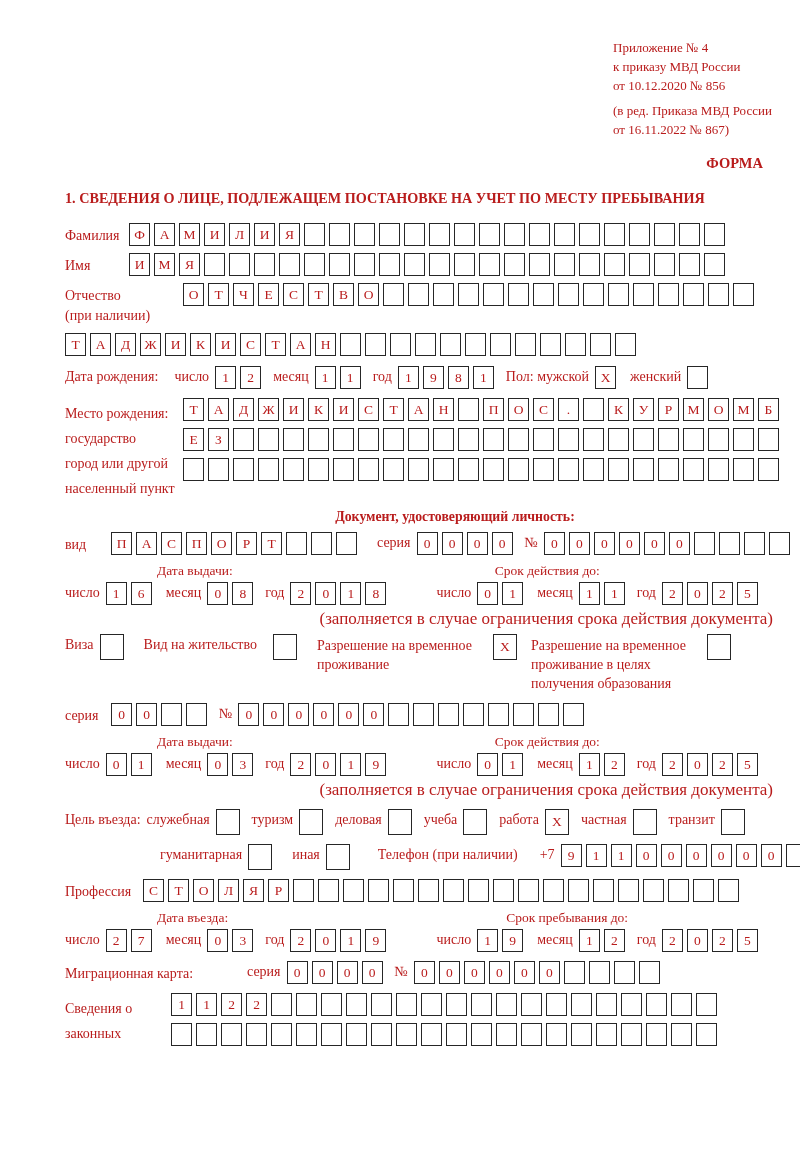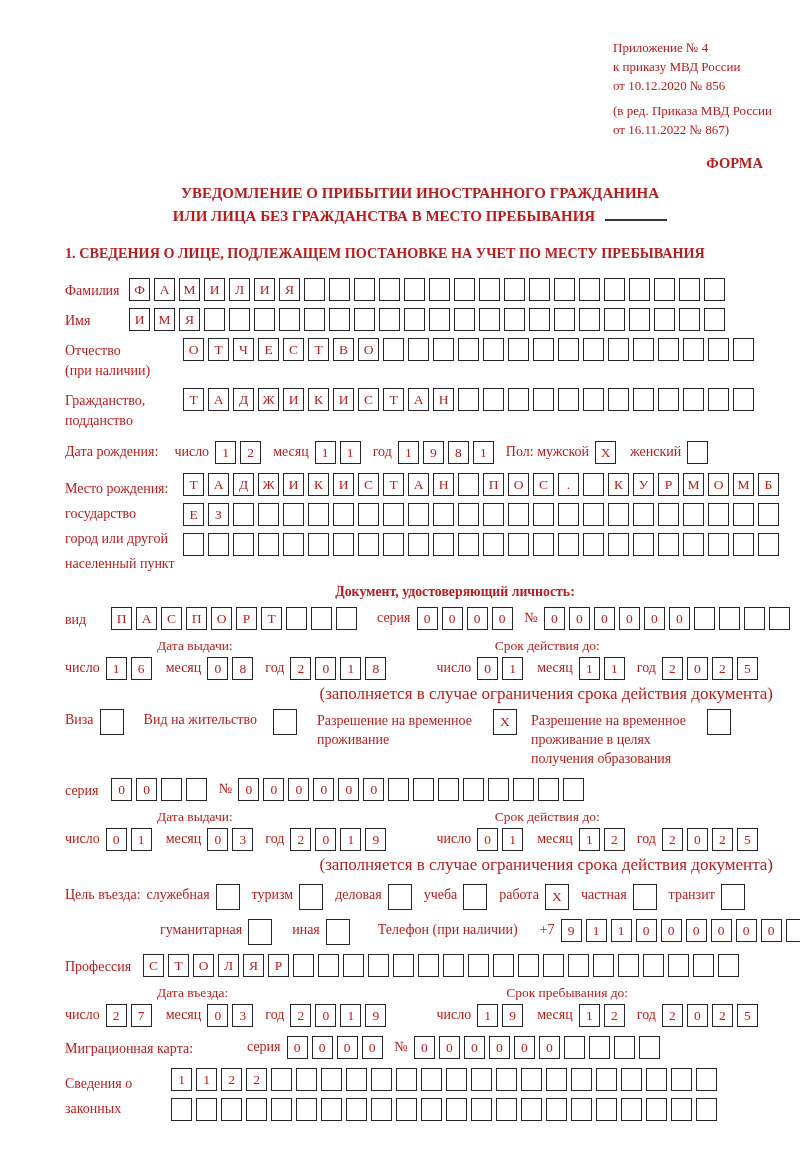--- a/index.html
+++ b/index.html
@@ -46,24 +46,20 @@
   <div class="appendix">
     <div>Приложение № 4</div>
     <div>к приказу МВД России</div>
     <div>от 10.12.2020 № 856</div>
     <div class="grp2">(в ред. Приказа МВД России</div>
     <div>от 16.11.2022 № 867)</div>
   </div>
 
   <div class="forma">ФОРМА</div>
 
-  <div class="title">
-    <div>УВЕДОМЛЕНИЕ О ПРИБЫТИИ ИНОСТРАННОГО ГРАЖДАНИНА</div>
-    <div><span>ИЛИ ЛИЦА БЕЗ ГРАЖДАНСТВА В МЕСТО ПРЕБЫВАНИЯ</span><span class="title-underline"></span></div>
-  </div>
 
   <div class="section-heading">1. СВЕДЕНИЯ О ЛИЦЕ, ПОДЛЕЖАЩЕМ ПОСТАНОВКЕ НА УЧЕТ ПО МЕСТУ ПРЕБЫВАНИЯ</div>
 
   <div class="row" style="margin-top:16px;">
     <div class="lbl w64">Фамилия</div>
     <div class="cells">
         <span class="cell">Ф</span>
         <span class="cell">А</span>
         <span class="cell">М</span>
         <span class="cell">И</span>
@@ -146,24 +142,20 @@
         <span class="cell"></span>
         <span class="cell"></span>
         <span class="cell"></span>
         <span class="cell"></span>
         <span class="cell"></span>
         <span class="cell"></span>
       </div>
   </div>
 
   <div class="row">
-    <div class="lbl w118">
-      <div>Гражданство,</div>
-      <div>подданство</div>
-    </div>
     <div class="cells">
         <span class="cell">Т</span>
         <span class="cell">А</span>
         <span class="cell">Д</span>
         <span class="cell">Ж</span>
         <span class="cell">И</span>
         <span class="cell">К</span>
         <span class="cell">И</span>
         <span class="cell">С</span>
         <span class="cell">Т</span>

